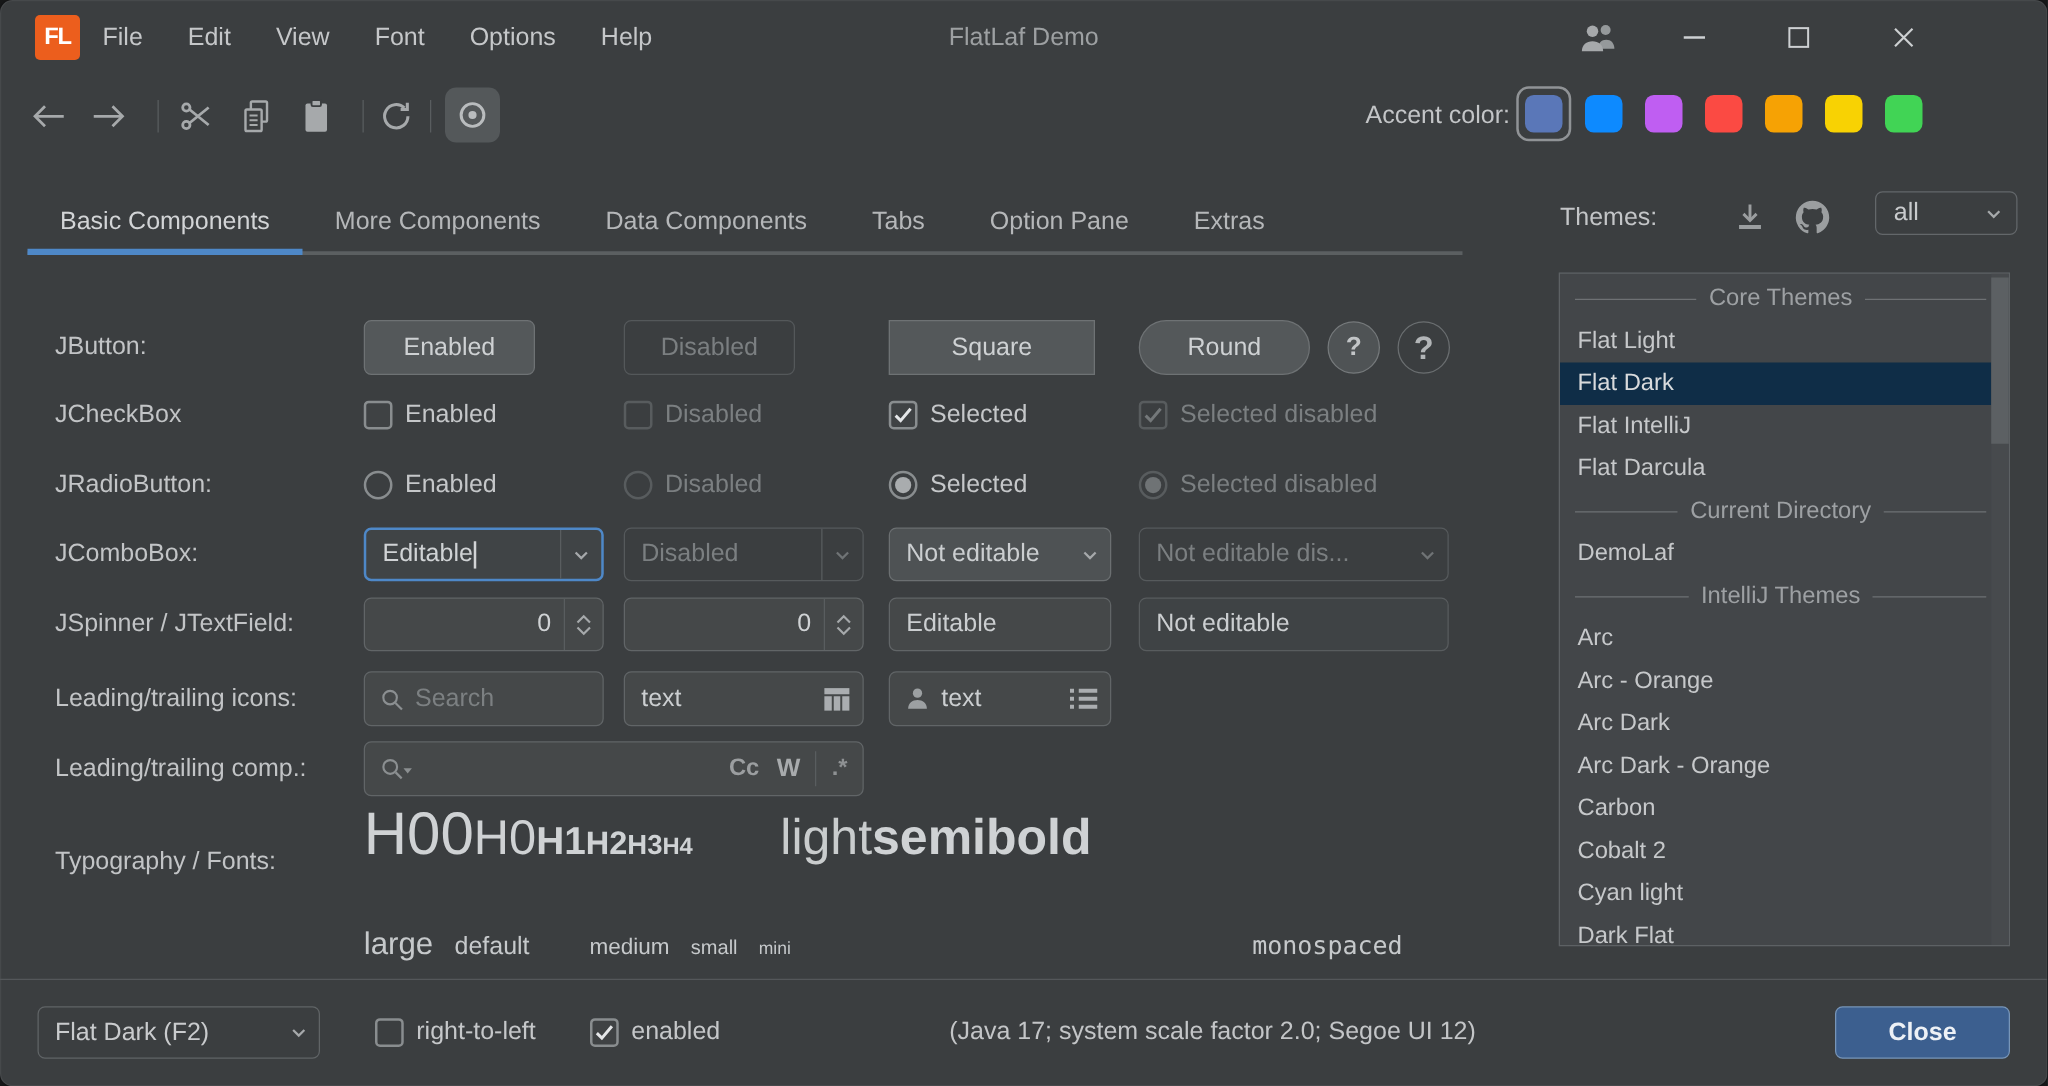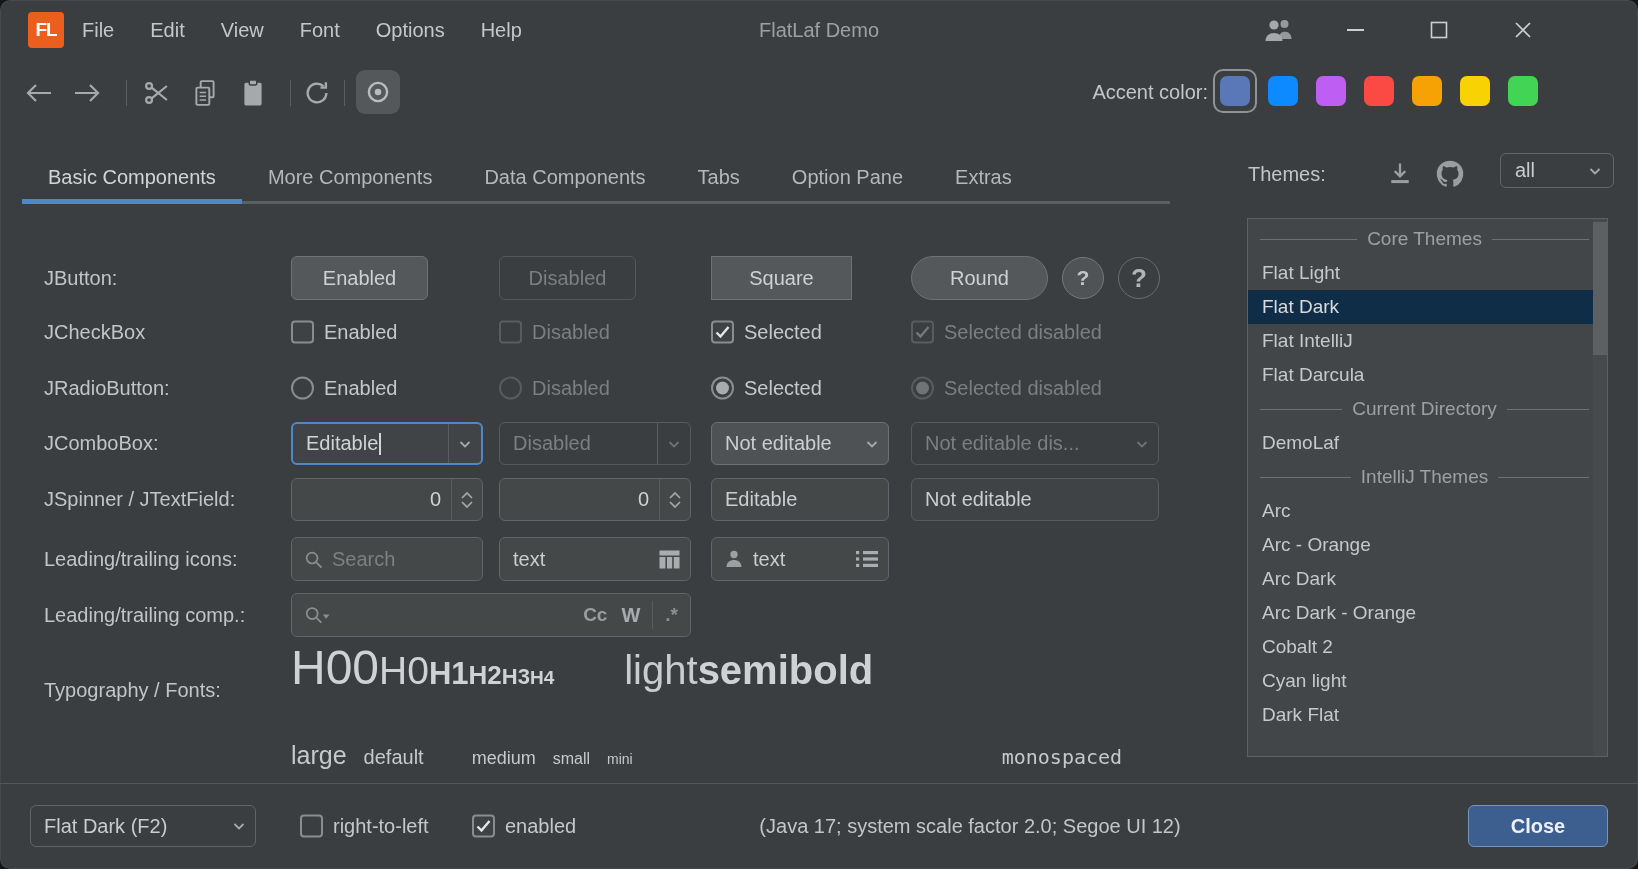--- a/index.html
+++ b/index.html
@@ -251,31 +251,32 @@
     <div class="titem">DemoLaf</div>
     <div class="tsep-row">
         <span class="ln"></span>
         <span>IntelliJ Themes</span>
         <span class="ln"></span>
       </div>
     <div class="titem">Arc</div>
     <div class="titem">Arc - Orange</div>
     <div class="titem">Arc Dark</div>
     <div class="titem">Arc Dark - Orange</div>
+    <div class="titem">Carbon</div>
     <div class="titem">Cobalt 2</div>
     <div class="titem">Cyan light</div>
     <div class="titem">Dark Flat</div>
   </div>
   <div class="a vscroll-track"></div>
   <div class="a vscroll-thumb"></div>
 
   <div class="a rowlabel" style="top:278px;">JButton:</div>
   <div class="ctl btn" style="left:291px;top:256px;width:137px;height:44px;">Enabled</div>
   <div class="ctl btn dis" style="left:499px;top:256px;width:137px;height:44px;">Disabled</div>
-  <div class="ctl btn sq" style="left:711px;top:256px;width:141px;height:44px;">Square</div>
+  <div class="ctl btn sq" style="left:711px;top:256px;width:165px;height:44px;">Square</div>
   <div class="ctl btn round" style="left:911px;top:256px;width:137px;height:44px;">Round</div>
   <div class="ctl help" style="left:1062px;top:257px;width:42px;height:42px;">?</div>
   <div class="ctl help h2" style="left:1118px;top:257px;width:42px;height:42px;">?</div>
 
   <div class="a rowlabel" style="top:332px;">JCheckBox</div>
   <div class="cbrow" style="left:291px;top:332px;">
     <span class="cbx"></span>
     <span class="cblabel">Enabled</span>
   </div>
   <div class="cbrow" style="left:499px;top:332px;">

